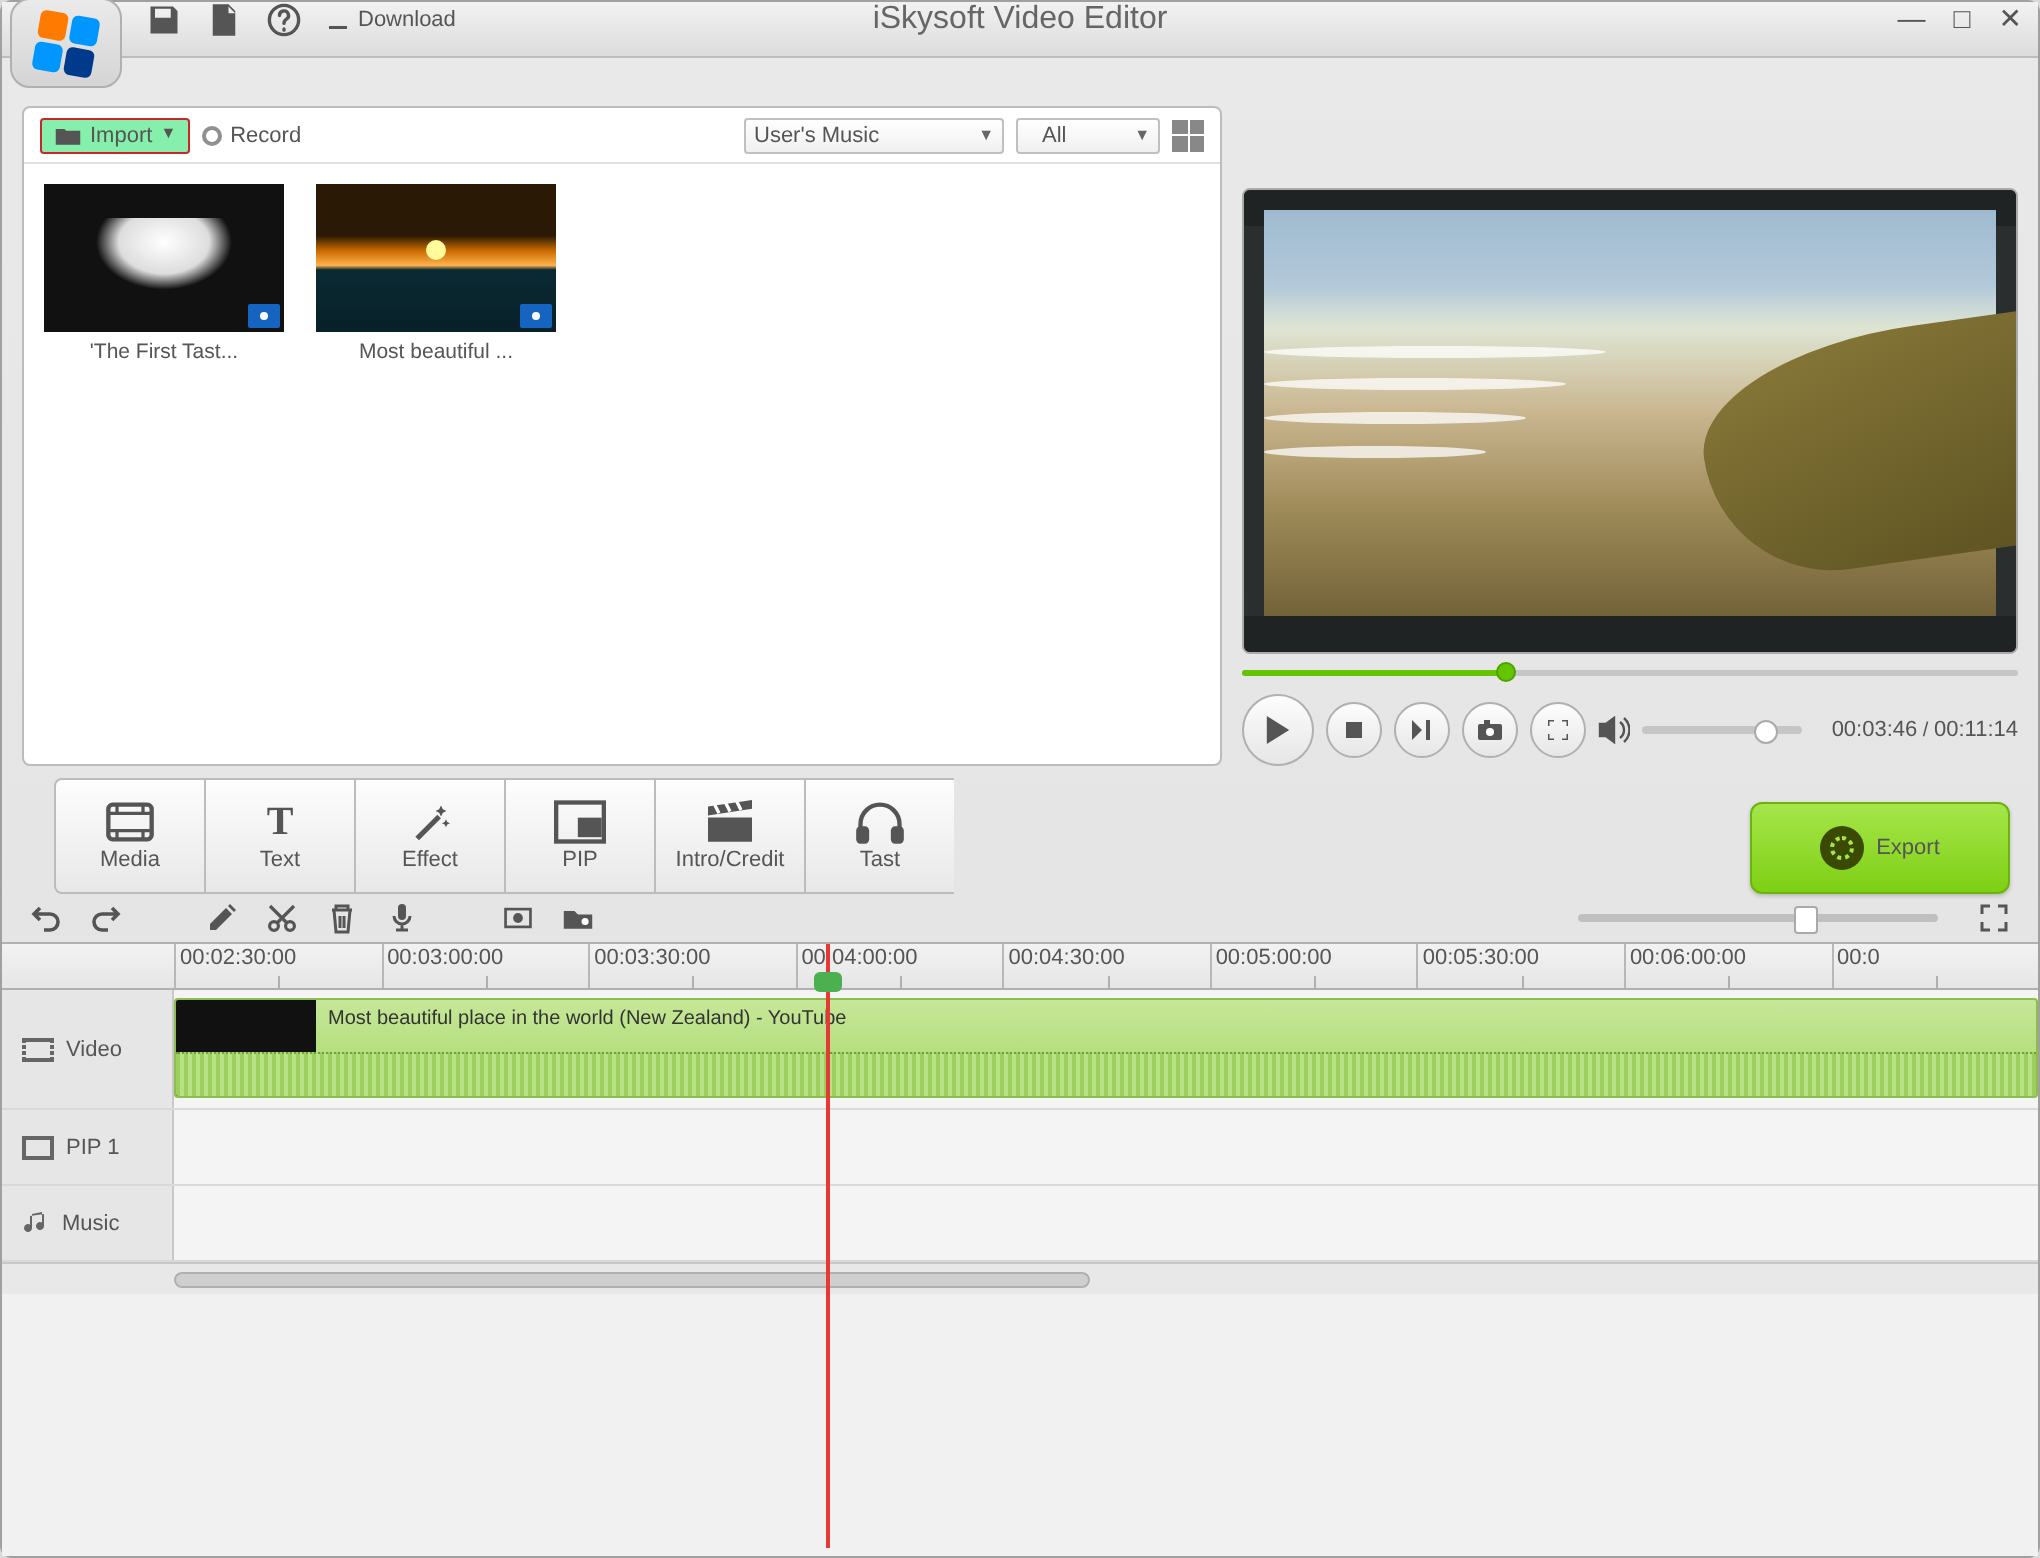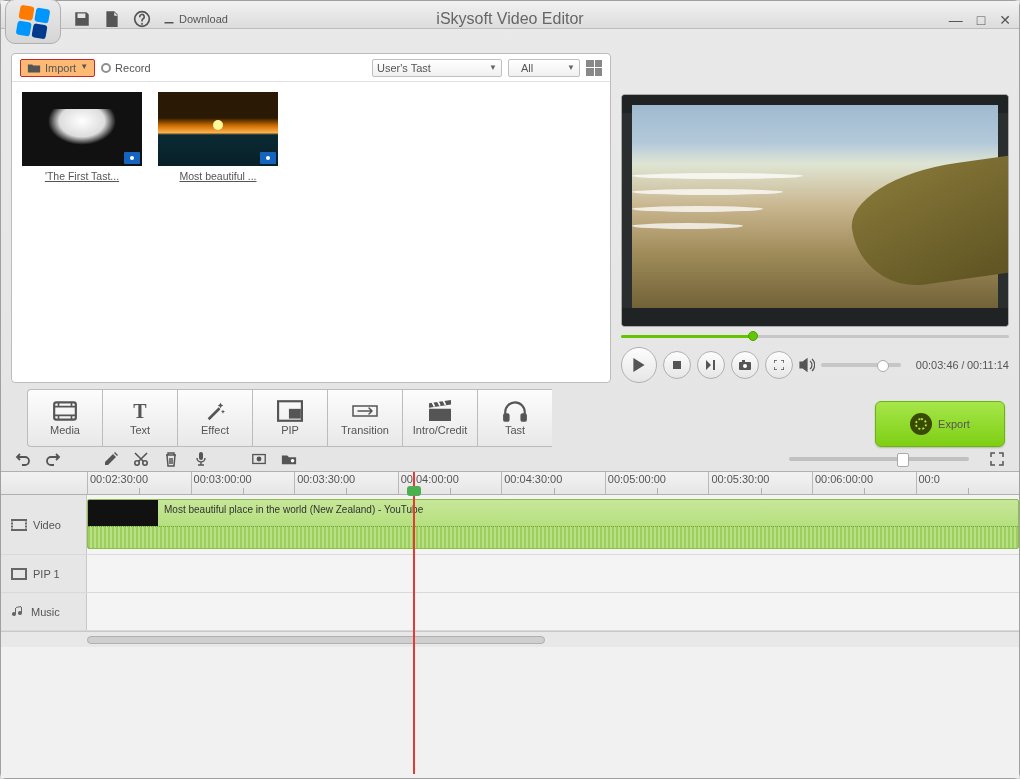--- a/index.html
+++ b/index.html
@@ -1,48 +1,48 @@
 <!DOCTYPE html>
 <html><head>
 <meta charset="utf-8">
 <style>
   * { box-sizing: border-box; margin: 0; padding: 0; font-family: Tahoma, Arial, sans-serif; font-size: 11px; color: #555; }
   body { background: #d9d9d9; width: 1020px; height: 779px; overflow: hidden; }
   .window { width: 1020px; height: 779px; background: linear-gradient(#e9e9e9,#e2e2e2); border: 1px solid #a0a0a0; border-radius: 6px; display: flex; flex-direction: column; }
   
-  .titlebar { height: 28px; background: linear-gradient(#f2f2f2,#dcdcdc); border-bottom: 1px solid #bcbcbc; display: flex; align-items: flex-end; padding: 0 8px; gap: 26px; position: relative; }
+  .titlebar { height: 28px; background: linear-gradient(#f2f2f2,#dcdcdc); border-bottom: 1px solid #bcbcbc; display: flex; align-items: flex-start; padding: 0 8px; gap: 26px; position: relative; }
   .titlebar .logo-container { width: 56px; height: 45px; position: absolute; left: 4px; top: -2px; z-index: 5; background: linear-gradient(#eaeaea,#d5d5d5); border: 1px solid #b0b0b0; border-radius: 10px; display:flex; align-items:center; justify-content:center;}
   .logo-cube { width: 30px; height: 30px; transform: rotate(10deg); display: grid; grid-template-columns: 1fr 1fr; grid-template-rows: 1fr 1fr; gap: 2px; }
   .logo-cube span:nth-child(1){background:#ff7a00;border-radius:3px;}
   .logo-cube span:nth-child(2){background:#0096ff;border-radius:3px;}
   .logo-cube span:nth-child(3){background:#0096ff;border-radius:3px;}
   .logo-cube span:nth-child(4){background:#003a8c;border-radius:3px;}
   .titlebar .tb-left { margin-left: 64px; display:flex; align-items:center; gap: 12px; }
   .tb-icon { width: 18px; height: 18px; display:flex; align-items:center; justify-content:center; color:#555; cursor:pointer;}
   .tb-download { display:flex; align-items:center; gap:4px; color:#909090; }
   .titlebar .app-title { position:absolute; left:0; right:0; text-align:center; pointer-events:none; color:#666; font-size:16px;}
   .win-controls { margin-left:auto; display:flex; gap: 14px;}
   .win-controls span { font-size: 14px; color:#555; cursor:pointer; font-family: Arial;}
   
   .upper { flex: 0 0 360px; display:flex; padding: 24px 10px 6px 10px; gap:10px; }
   .media-panel { flex:1; background:#fff; border:1px solid #bcbcbc; border-radius:4px; display:flex; flex-direction:column; }
   .media-toolbar { height: 28px; border-bottom:1px solid #e0e0e0; display:flex; align-items:center; gap:6px; padding: 0 8px; }
-  .import-btn { display:flex; gap:4px; padding: 2px 6px; border:1px solid #c62828; border-radius:2px; cursor:pointer; background:#fdba74;}
+  .import-btn { display:flex; gap:4px; padding: 2px 6px; border:1px solid #c62828; border-radius:2px; cursor:pointer; background:#86efac;}
   .import-btn svg { width:14px; height:12px; }
   .record-btn { display:flex; align-items:center; gap:4px; color:#909090; }
   .record-dot { width:10px; height:10px; border:2px solid #909090; border-radius:50%; }
   .mt-spacer { flex:1; }
   .dropdown { height: 18px; border:1px solid #c0c0c0; background:linear-gradient(#fff,#f0f0f0); border-radius:2px; display:flex; align-items:center; padding: 0 4px; gap:4px; cursor:pointer;}
   .dropdown.wide { width: 130px; }
   .dropdown.narrow { width: 72px; padding-left: 12px; }
   .dropdown .dd-arrow { margin-left:auto; font-size:8px; color:#666;}
   .grid-btn { width:16px; height:16px; display:grid; grid-template-columns:1fr 1fr; grid-template-rows:1fr 1fr; gap:1px; cursor:pointer;}
   .grid-btn span { background:#888;}
   .media-body { flex:1; padding: 10px; display:flex; gap:16px; align-items:flex-start;}
-  .thumb { width: 120px; text-align:center; cursor:pointer;text-decoration:underline;}
+  .thumb { width: 120px; text-align:center; cursor:pointer;}
   .thumb-img { width: 120px; height: 74px; background:#111; position:relative; display:flex; align-items:center; justify-content:center; overflow:hidden;}
   .thumb-badge { position:absolute; right:2px; bottom:2px; width:16px; height:12px; background:#1565c0; border-radius:1px;}
   .thumb-badge::after{content:"";display:block;width:4px;height:4px;border-radius:50%;background:#fff;margin:4px auto;}
   .thumb-label { margin-top: 4px; font-size: 10.5px; color:#555;}
   .tast-shape { width:80px; height:40px; background:radial-gradient(ellipse at center 30%, #fff 0%, #ddd 40%, transparent 60%); border-bottom-left-radius:50% 40%; border-bottom-right-radius:50% 40%;}
   .sunset { width:100%; height:100%; background: linear-gradient(#2a1a05 0%, #2a1a05 35%, #c96a00 45%, #ffb24d 55%, #0a2a33 58%, #082028 100%); position:relative;}
   .sunset::after { content:""; position:absolute; left:50%; top:45%; width:10px; height:10px; border-radius:50%; background:#fffb9a; transform:translate(-50%,-50%);}
   
   .preview { width:388px; display:flex; flex-direction:column;margin-top:41px; }
   .preview-screen { flex:1; background:#2a2e2f; border:1px solid #aaa; border-radius:4px; position:relative; overflow:hidden; display:flex; align-items:center; justify-content:center;}
@@ -162,21 +162,21 @@
             </svg>
           <span>Import</span>
           <span style="font-size:8px;">▼</span>
         </div>
         <div class="record-btn">
           <span class="record-dot"></span>
           <span>Record</span>
         </div>
         <div class="mt-spacer"></div>
         <div class="dropdown wide">
-          <span>User's Tast</span>
+          <span>User's Music</span>
           <span class="dd-arrow">▼</span>
         </div>
         <div class="dropdown narrow">
           <span>All</span>
           <span class="dd-arrow">▼</span>
         </div>
         <div class="grid-btn">
             <span></span>
             <span></span>
             <span></span>
@@ -278,27 +278,20 @@
       <span>Effect</span>
     </div>
     <div class="tool-tab">
       <svg viewBox="0 0 24 20" fill="none" stroke="currentColor" stroke-width="2">
           <rect x="1" y="1" width="22" height="18"></rect>
           <rect x="12" y="9" width="9" height="7" fill="currentColor"></rect>
         </svg>
       <span>PIP</span>
     </div>
     <div class="tool-tab">
-      <svg viewBox="0 0 26 16" fill="none" stroke="currentColor" stroke-width="1.5">
-          <rect x="1" y="3" width="24" height="10"></rect>
-          <path d="M6 8h14m0 0l-3-3m3 3l-3 3" stroke-linecap="round"></path>
-        </svg>
-      <span>Transition</span>
-    </div>
-    <div class="tool-tab">
       <svg viewBox="0 0 22 20" fill="currentColor">
           <path d="M1 8h20v11H1zM1 7l20-3V0L1 3z"></path>
           <path d="M4 2l2 4M9 1.2l2 4M14 .5l2 4" stroke="#fff" stroke-width="1.5"></path>
         </svg>
       <span>Intro/Credit</span>
     </div>
     <div class="tool-tab">
       <svg viewBox="0 0 24 20" fill="none" stroke="currentColor" stroke-width="2">
           <path d="M3 14v-3a9 9 0 0118 0v3"></path>
           <rect x="2" y="13" width="4" height="6" rx="1" fill="currentColor"></rect>

